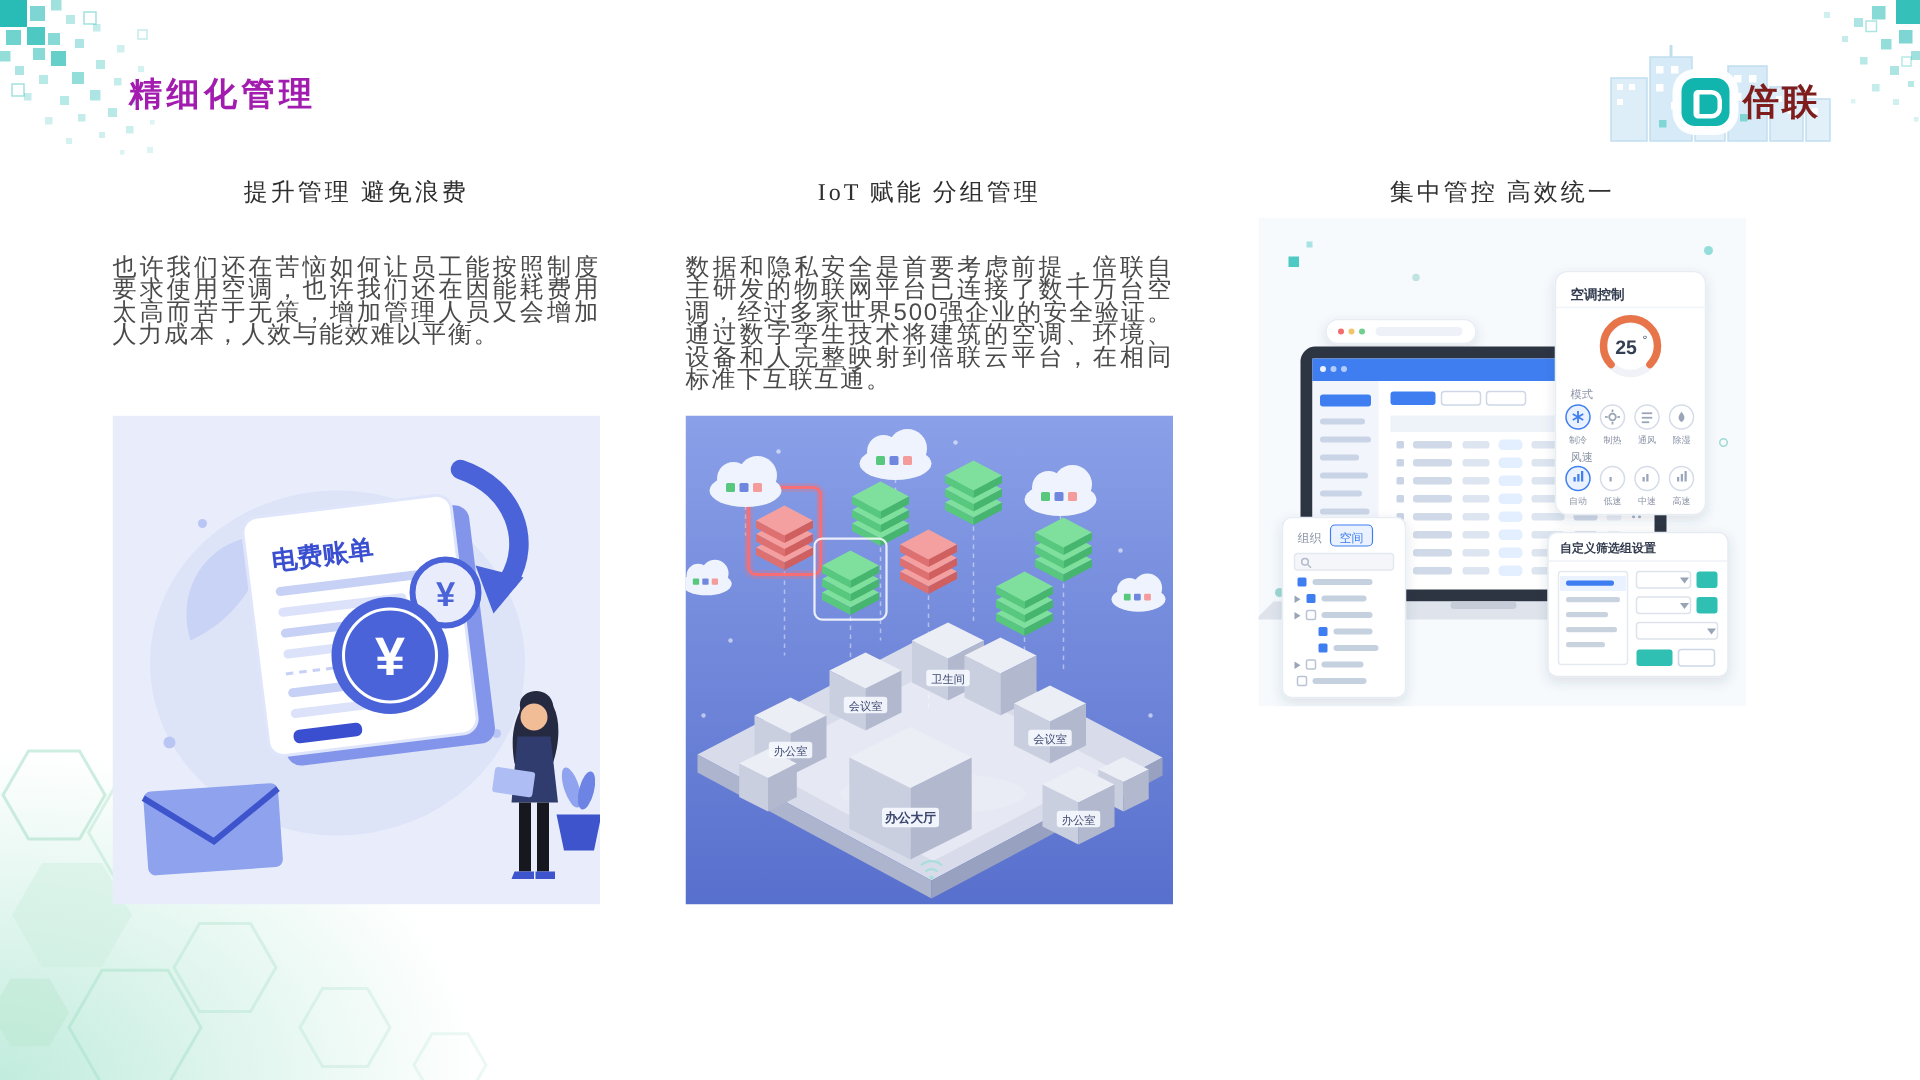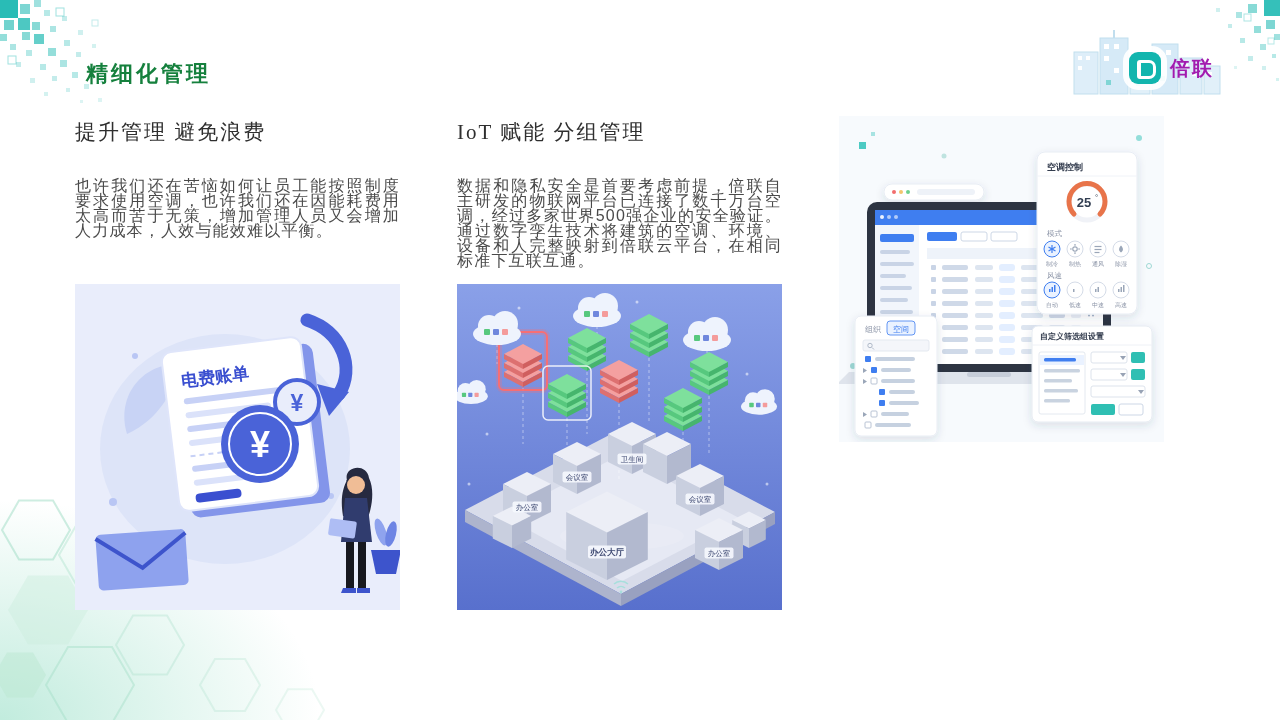--- a/index.html
+++ b/index.html
@@ -3,33 +3,33 @@
 <meta charset="utf-8">
 <style>
   html,body{margin:0;padding:0}
   body{width:1280px;height:720px;position:relative;overflow:hidden;background:#ffffff;
        font-family:"Liberation Sans",sans-serif;}
   .decor{position:absolute;pointer-events:none}
   .decor-tl{left:0;top:0}
   .decor-tr{right:0;top:0}
   .decor-city{right:58px;top:26px}
   .decor-hex{left:0;bottom:0}
-  .slide-title{position:absolute;left:86px;top:59px;margin:0;font-size:22px;font-weight:700;
-               color:#15803d;letter-spacing:3px}
+  .slide-title{position:absolute;left:86px;top:48px;margin:0;font-size:22px;font-weight:700;
+               color:#a21caf;letter-spacing:3px}
   .brand{position:absolute;right:66px;top:52px;display:flex;align-items:center;gap:9px;z-index:5}
   .brand-mark{width:32px;height:32px;border-radius:9px;background:#12b5ae;position:relative;
               box-shadow:0 0 0 6px rgba(255,255,255,.92)}
   .brand-mark::after{content:"";position:absolute;left:8px;top:8px;width:12px;height:13px;
               border:3px solid #fff;border-radius:3px 7px 7px 3px;border-left-width:4px}
-  .brand-name{font-size:20px;font-weight:700;color:#a21caf;letter-spacing:2px}
+  .brand-name{font-size:24px;font-weight:700;color:#7f1d1d;letter-spacing:2px}
   .columns{position:absolute;left:75px;top:110px;display:flex}
   .col{width:325px}
   .col + .col{margin-left:57px}
-  .col-heading{margin:8px 0 0;font-family:"Liberation Serif",serif;
-               font-weight:400;font-size:21px;color:#2f2f2f;letter-spacing:2px}
+  .col-heading{margin:8px 0 0;text-align:center;font-family:"Liberation Serif",serif;
+               font-weight:400;font-size:16px;color:#2f2f2f;letter-spacing:2px}
   .col-body{margin:32px 0 0;height:100px;font-size:16px;line-height:15px;color:#4a4a4a;
             letter-spacing:1.2px;text-align:justify}
   .figure{margin:6px 0 0;width:325px;height:326px}
   .figure svg{display:block;width:100%;height:100%}
   svg{font-family:"Liberation Sans",sans-serif}
 </style>
 </head>
 <body>
 
 <svg class="decor decor-tl" width="150" height="150" viewBox="0 0 150 150">
@@ -356,20 +356,21 @@
         <g stroke="#9fe0da" stroke-width="1.5" fill="none" opacity=".85">
           <path d="M157,300 a10,10 0 0 1 14,0"></path>
           <path d="M160,304 a6,6 0 0 1 8,0"></path>
           <circle cx="164" cy="308" r="1.4" fill="#9fe0da" stroke="none"></circle>
         </g>
       </svg>
     </figure>
   </section>
 
   <section class="col">
+    <h2 class="col-heading">集中管控 高效统一</h2>
     <figure class="figure">
       <svg viewBox="0 0 325 326">
         <defs>
           <filter id="ds" x="-30%" y="-30%" width="160%" height="160%">
             <feDropShadow dx="0" dy="3" stdDeviation="4" flood-color="#31415f" flood-opacity="0.14"></feDropShadow>
           </filter>
           <g id="trow">
             <rect x="92" y="0" width="5" height="5" rx="1" fill="#c9d4e6"></rect>
             <rect x="103" y="0" width="26" height="5" rx="2" fill="#cfd9e8"></rect>
             <rect x="136" y="0" width="18" height="5" rx="2" fill="#dde5f0"></rect>

